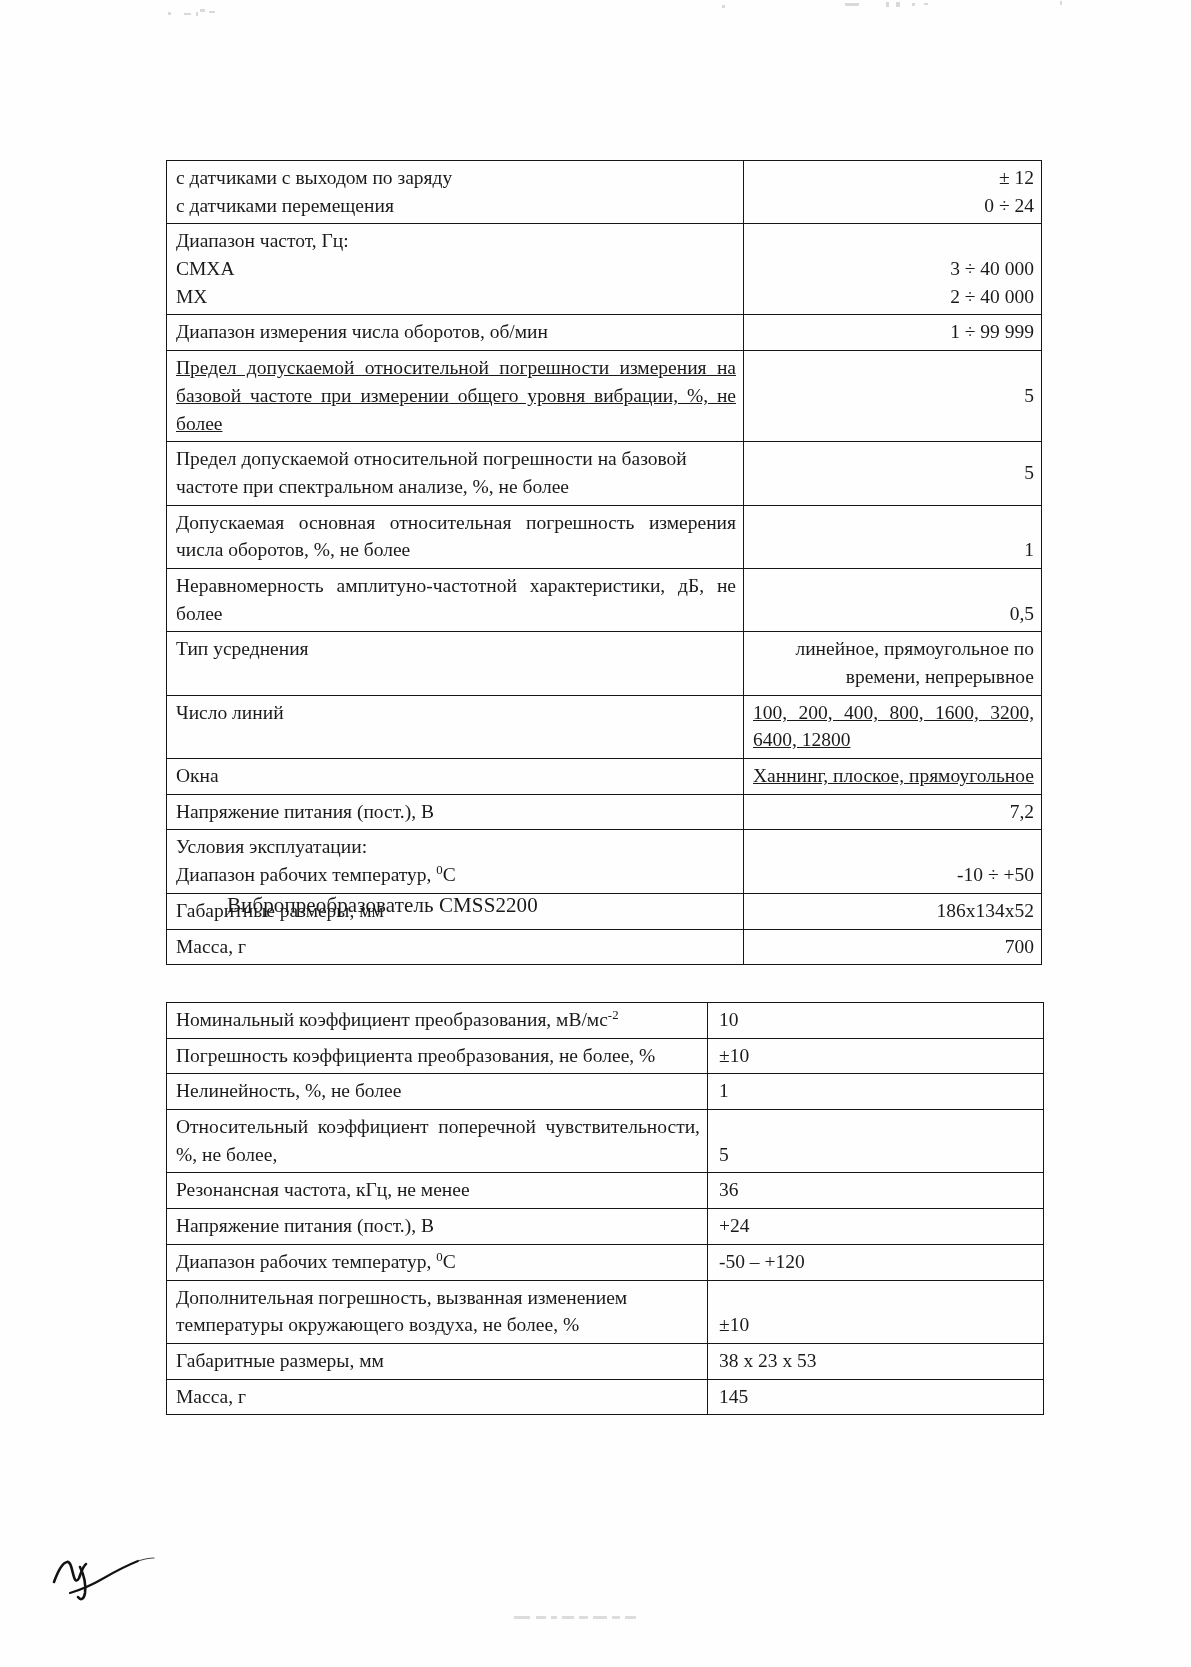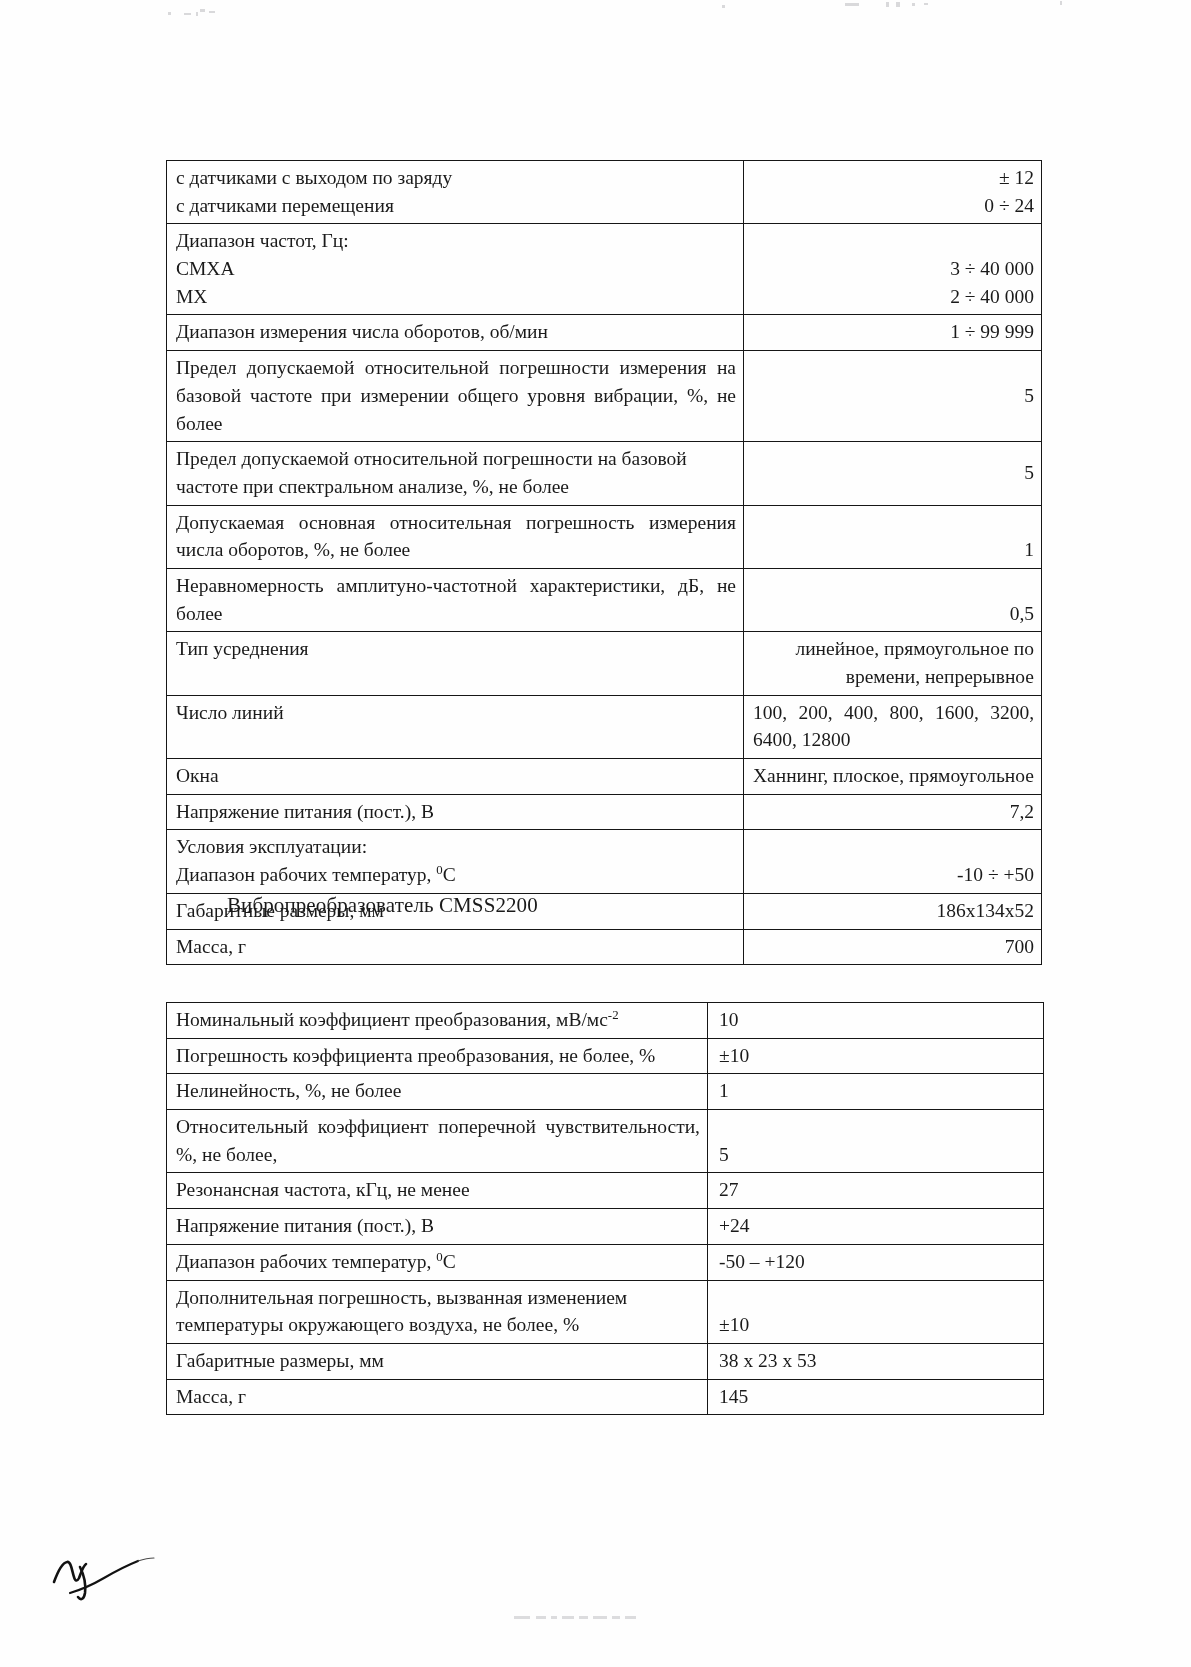--- a/index.html
+++ b/index.html
@@ -45,21 +45,21 @@
 
   
   #table-device { left: 166px; top: 160px; width: 841px; }
   #table-device .c-label { width: 560px; }
   #table-device .c-value { width: 281px; text-align: right; }
 
   
   #table-sensor { left: 166px; top: 1002px; width: 841px; }
   #table-sensor .c-label { width: 524px; }
   #table-sensor .c-value { width: 317px; text-align: left; padding-left: 11px; }
-  .just-last  { text-align: justify; text-align-last: left; }
+  .just-last  { text-align: justify; text-align-last: left; text-decoration: underline; }
   .lft        { text-align: left; margin-top: 36px; }
   .ctr        { text-align: center; }
   .btm        { vertical-align: bottom !important; }
   .mid        { vertical-align: middle !important; }
   .nowrapv    { white-space: nowrap; }
 
   sup {
     font-size: .66em;
     vertical-align: super;
     line-height: 0;
@@ -227,21 +227,21 @@
       </tr>
 
       <tr>
         <td class="c-label" style="text-align:justify;">Относительный коэффициент поперечной чувствительности, %, не более,</td>
         <td class="c-value btm">5</td>
       </tr>
 
 
       <tr>
         <td class="c-label lft">Резонансная частота, кГц, не менее</td>
-        <td class="c-value">27</td>
+        <td class="c-value">36</td>
       </tr>
 
       <tr>
         <td class="c-label lft">Напряжение питания (пост.), В</td>
         <td class="c-value">+24</td>
       </tr>
 
       <tr>
         <td class="c-label lft">Диапазон рабочих температур, <sup>0</sup>С</td>
         <td class="c-value">-50 – +120</td>

